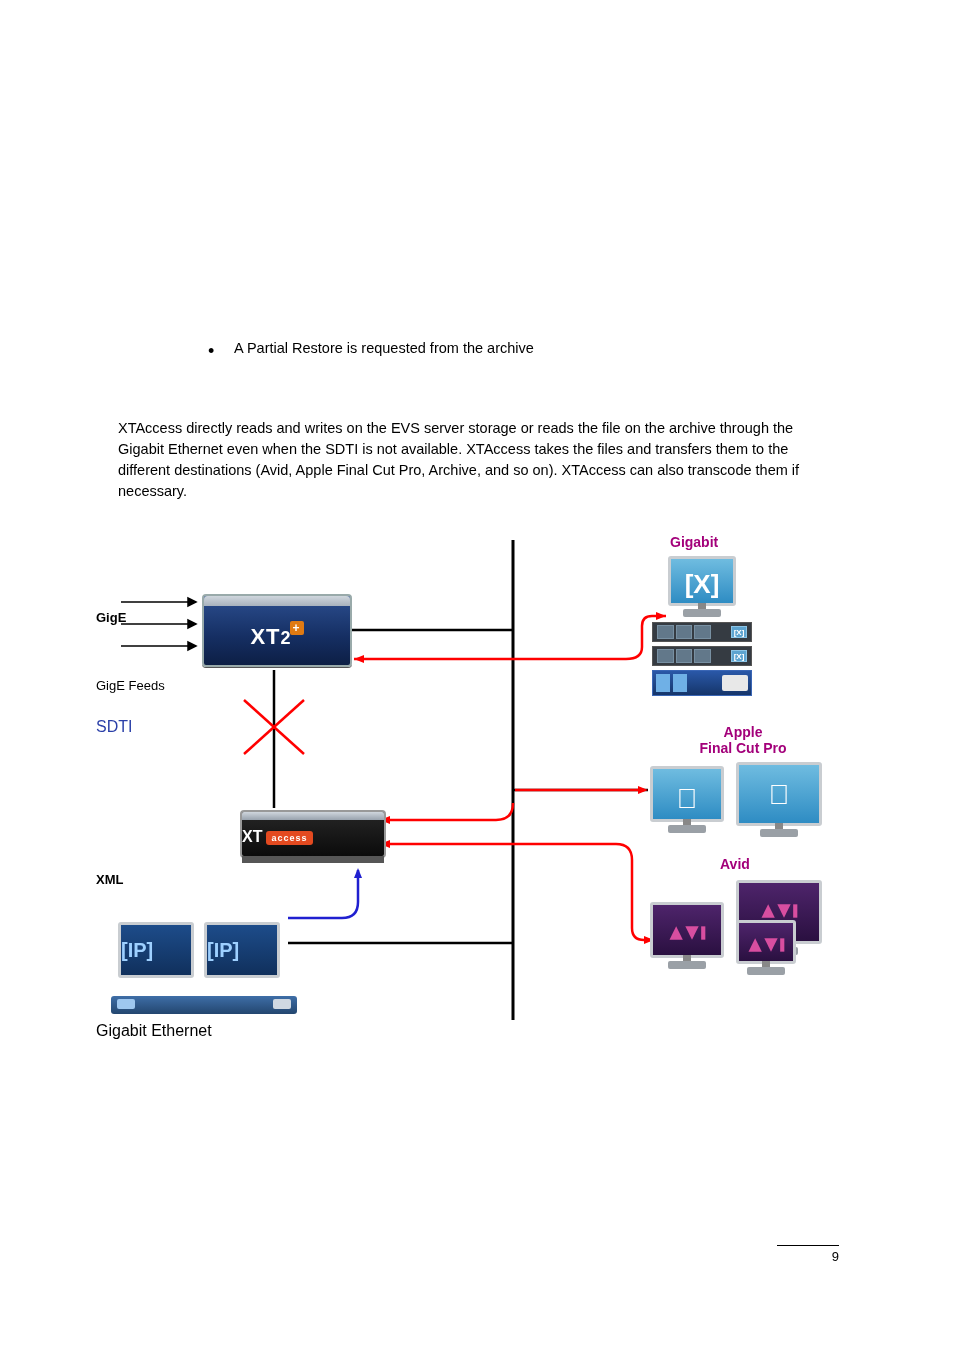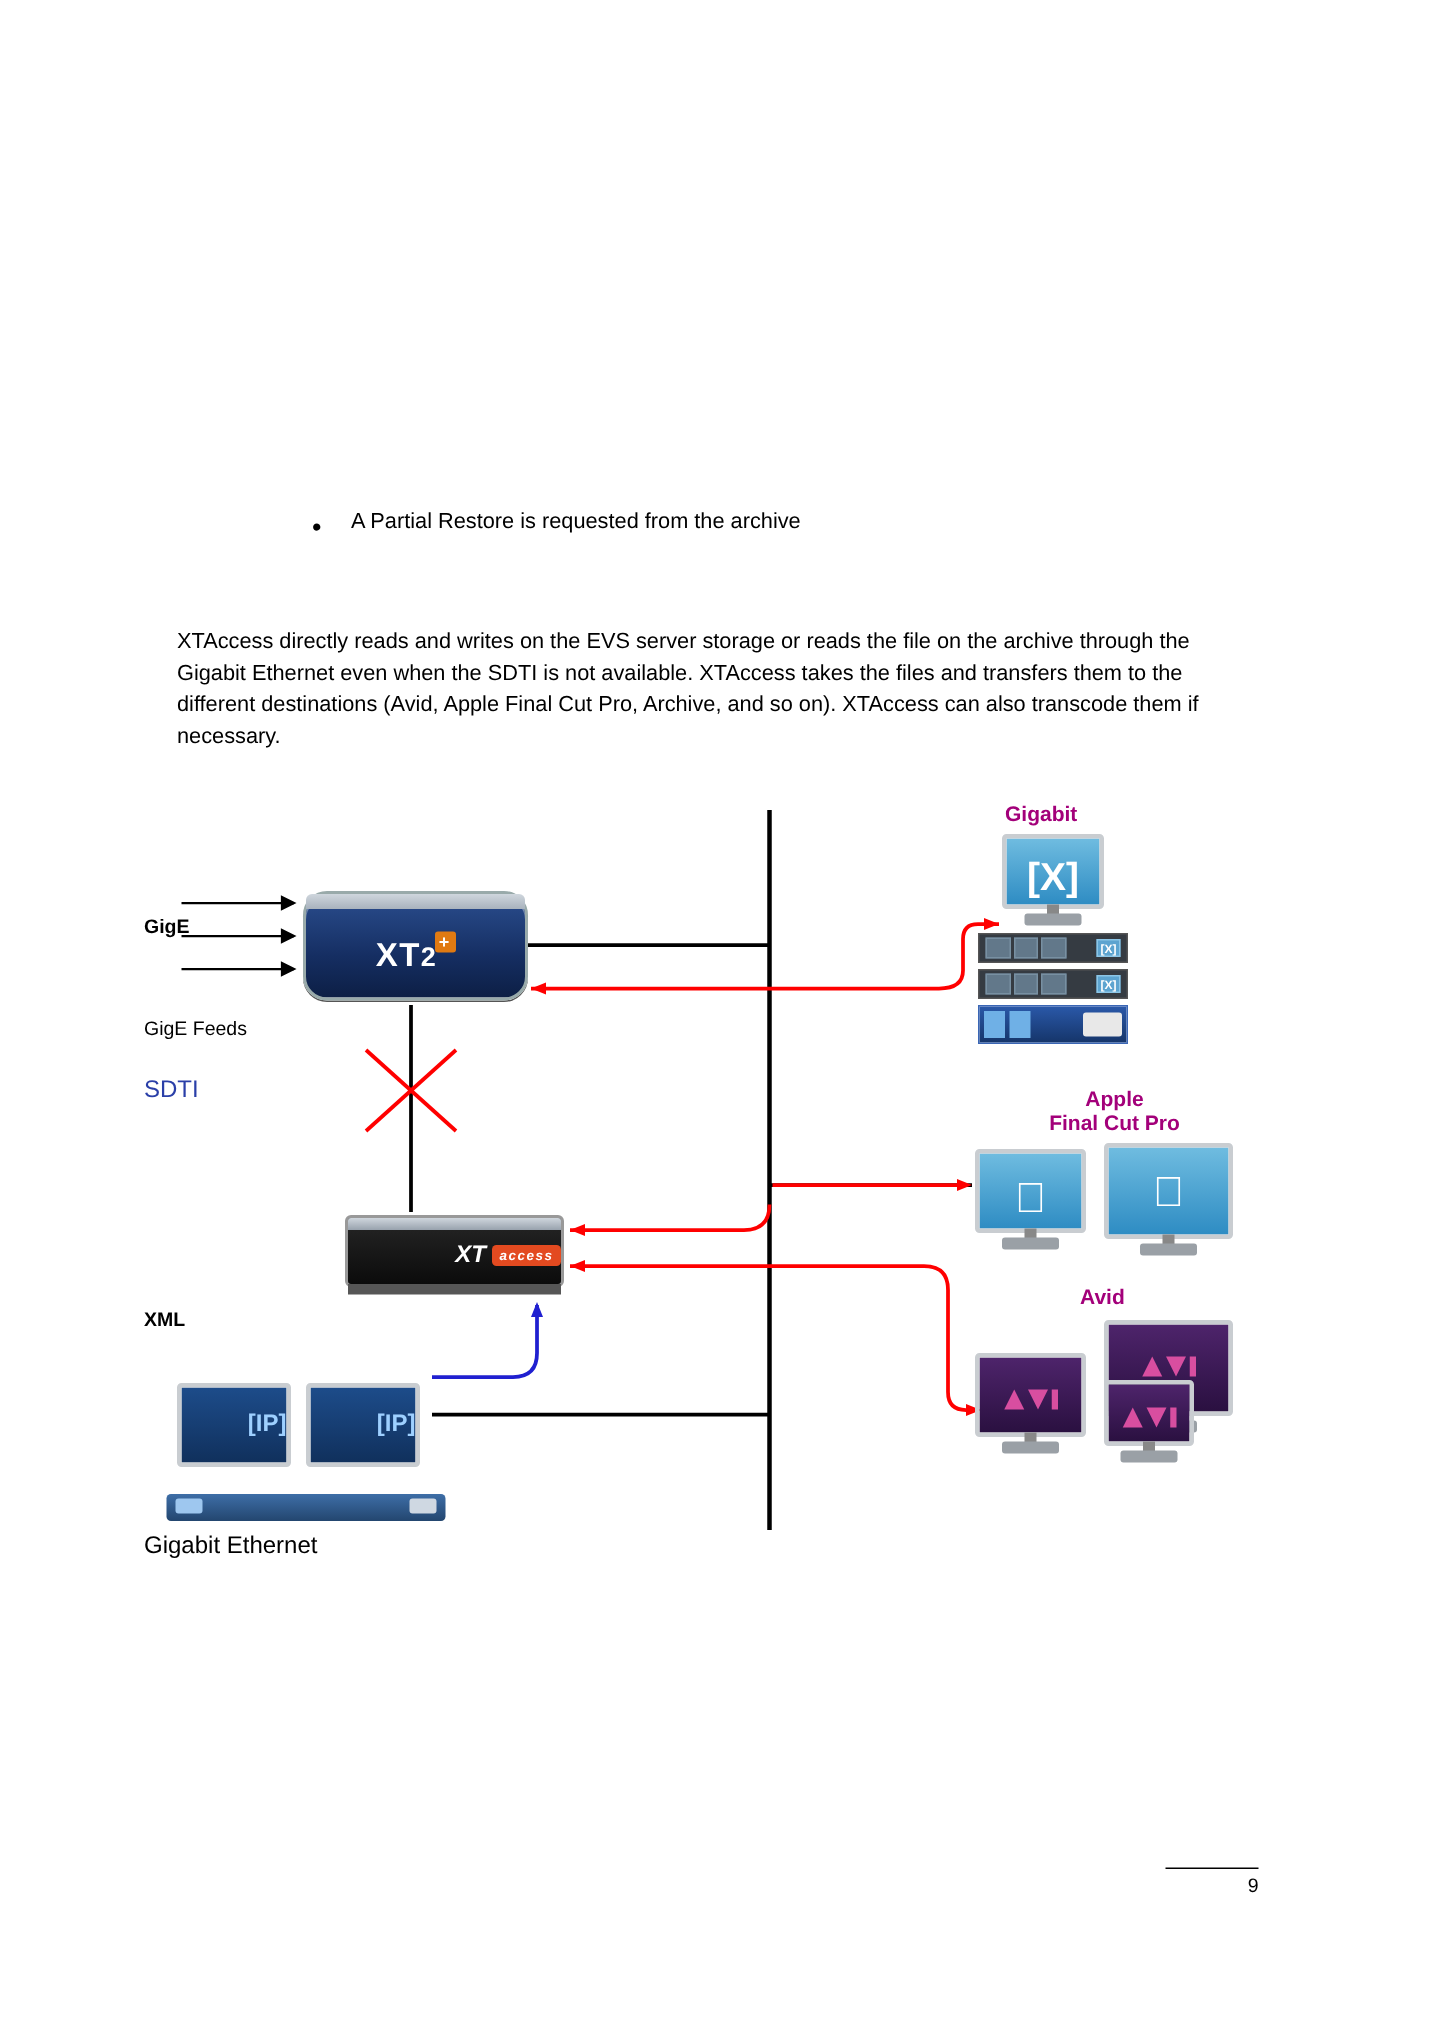--- a/index.html
+++ b/index.html
@@ -88,21 +88,21 @@
   .d-label.sb { font-size: 13px; }
   .archive { color: #a3007a; font-weight: bold; font-size: 14px; }
   .apple { color: #a3007a; font-weight: bold; font-size: 14px; text-align: center; }
   .avid { color: #a3007a; font-weight: bold; font-size: 14px; }
 
   
   .xt2 {
     position: absolute;
     left: 106px; top: 64px;
     width: 150px; height: 73px;
-    border-radius: 16px;
+    border-radius: 4px;
     background: linear-gradient(#2b4e8f, #152e62 60%, #0d1f45);
     border: 2px solid #9aa;
     box-shadow: inset 0 3px 0 rgba(255,255,255,0.35), 0 1px 0 #555;
   }
   .xt2 .tbar {
     position: absolute; left:0; top:0; right:0; height:10px;
     background: linear-gradient(#cfd6dd,#a8b2bd);
     border-top-left-radius: 4px; border-top-right-radius: 4px;
   }
   .xt2 .txt {
@@ -111,27 +111,27 @@
     font-size:22px; letter-spacing:1px; font-weight:900;
   }
   .xt2 .plus {
     display:inline-block; width:14px; height:14px;
     background:#e07a12; vertical-align: top; font-size:12px; line-height:14px;
     color:#fff; font-weight:bold; border-radius:2px; margin-left:-2px; position:relative; top:-3px;
   }
 
   .xtaccess {
     position: absolute;
-    left: 134px; top: 280px;
+    left: 144px; top: 280px;
     width: 146px; height: 48px;
     border-radius: 4px;
     background: linear-gradient(#262626,#0b0b0b);
     border: 2px solid #999;
     box-shadow: inset 0 2px 0 rgba(255,255,255,0.2);
-    color:#fff; text-align:right;font-style:italic;
+    color:#fff; text-align:left;
   }
   .xtaccess .top2 {
     position:absolute; left:0; right:0; top:0; height:8px;
     background: linear-gradient(#cfd6dd,#98a2ad);
     border-top-left-radius:2px; border-top-right-radius:2px;
   }
   .xtaccess .foot2 {
     position:absolute; left:0; right:0; bottom:-7px; height:7px;
     background:#565656;
   }
@@ -143,22 +143,22 @@
 
   
   .ip-unit {
     position: absolute;
     width: 180px; height: 90px;
   }
   .ip-screen {
     position:absolute; width:76px; height:56px;
     background: linear-gradient(#1d4c8a,#10305c);
     border: 3px solid #c9cdd1; border-radius:3px;
-    display:flex; align-items:center; justify-content:flex-end;
-    color:#9ed0ff; font-size:16px; font-weight:bold;
+    display:flex; align-items:center; justify-content:flex-start;
+    color:#9ed0ff; font-size:20px; font-weight:bold;
   }
   .ip-stand {
     position: absolute; width: 186px; height: 18px; bottom: -2px; left:-5px;
     background: linear-gradient(#3e6ea7,#23466f);
     border-radius: 3px;
   }
 
   
   .mon {
     position:absolute;

